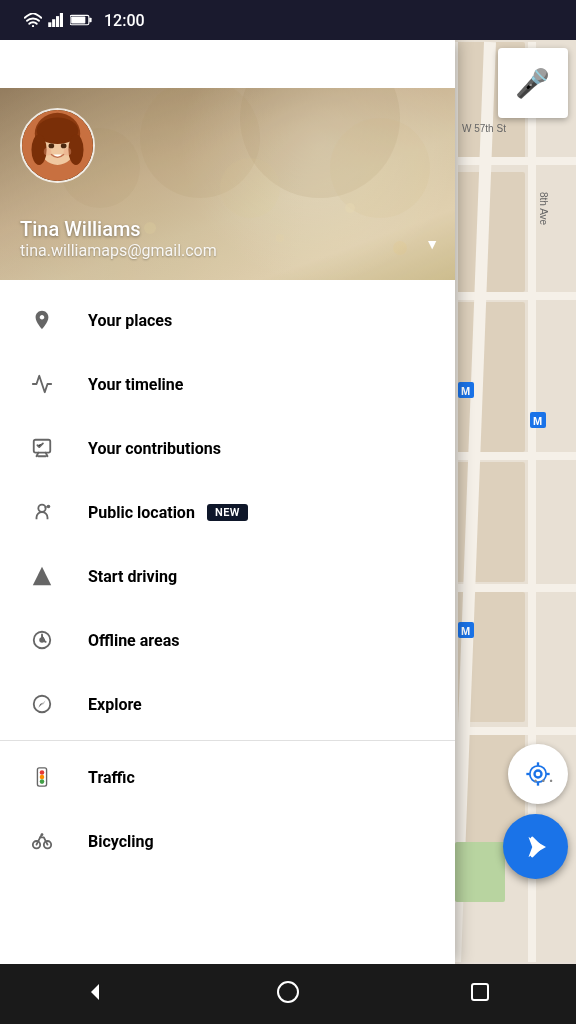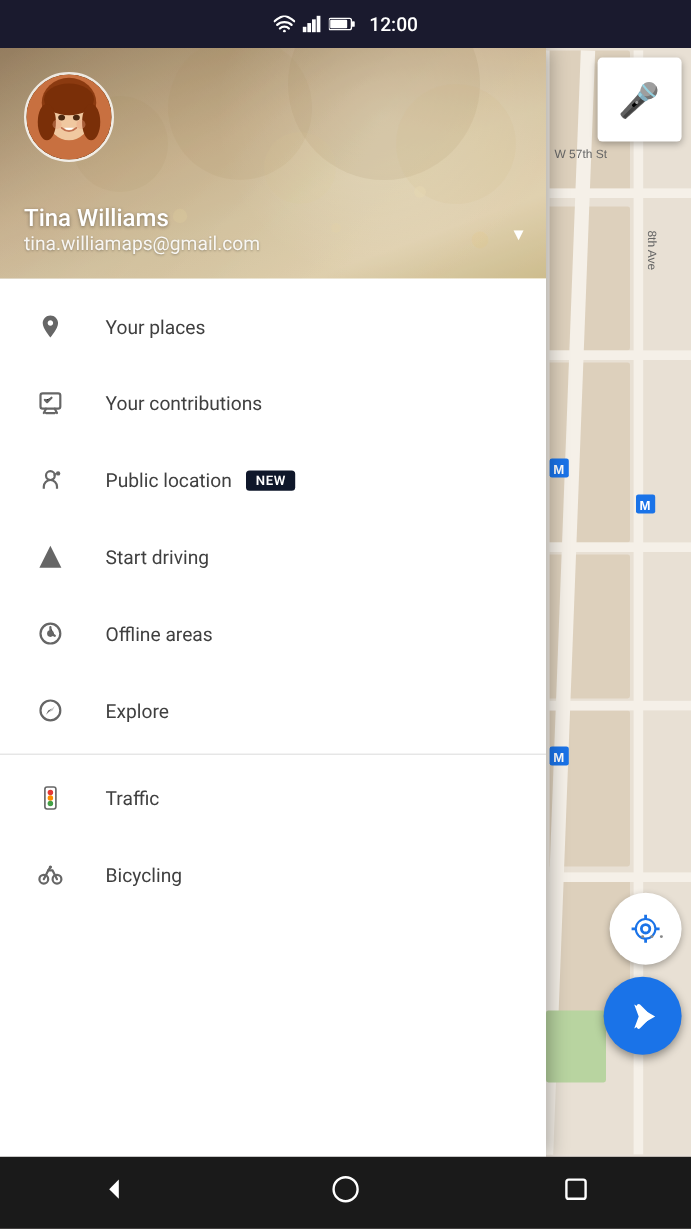--- a/index.html
+++ b/index.html
@@ -2,22 +2,22 @@
 <html><head>
   <meta charset="utf-8">
   <meta name="viewport" content="width=576, initial-scale=1">
   <style>
     * { margin: 0; padding: 0; box-sizing: border-box; }
     body { width: 576px; height: 1024px; overflow: hidden; font-family: 'Roboto', Arial, sans-serif; background: #e8e0d8; }
 
     
     .status-bar {
       position: absolute; top: 0; left: 0; right: 0; height: 40px;
-      background: #1a1a2e; display: flex; align-items: center; justify-content: center;
-      padding: 0 12px; z-index: 100;
+      background: #1a1a2e; display: flex; align-items: center; justify-content: flex-start;
+      padding: 0 24px; z-index: 100;
     }
     .status-icons { display: flex; align-items: center; gap: 6px; }
     .status-time { color: white; font-size: 16px; font-weight: 500; margin-left: 6px; }
 
     
     .map-area {
       position: absolute; top: 0; left: 0; right: 0; bottom: 60px;
       background: #e8e0d8; overflow: hidden;
     }
 
@@ -56,20 +56,21 @@
     .sidebar {
       position: absolute; top: 40px; left: 0; width: 455px; bottom: 60px;
       background: white; z-index: 50; display: flex; flex-direction: column;
       box-shadow: 3px 0 15px rgba(0,0,0,0.3);
     }
 
     
     .sidebar-header {
       position: relative; height: 192px; overflow: hidden; flex-shrink: 0;
       background: linear-gradient(135deg, #c8b89a 0%, #b8a882 30%, #d4c8a0 60%, #e8d8b0 100%);
+      margin-top: 48px;
     }
     .header-bg {
       position: absolute; top: 0; left: 0; right: 0; bottom: 0;
       background: linear-gradient(160deg, #8b7355 0%, #a89070 20%, #c8b090 40%, #d8c8a8 60%, #e0d0b0 80%, #c8b888 100%);
       opacity: 0.85;
     }
     
     .header-bg::before {
       content: '';
       position: absolute; top: 0; left: 0; right: 0; bottom: 0;
@@ -106,21 +107,21 @@
     .menu-list { flex: 1; overflow-y: auto; padding: 8px 0; }
     .menu-item {
       display: flex; align-items: center; padding: 0 24px; height: 64px;
       cursor: pointer; transition: background 0.15s;
     }
     .menu-icon {
       width: 36px; height: 36px; display: flex; align-items: center; justify-content: center;
       margin-right: 28px; flex-shrink: 0; color: #666; font-size: 22px;
     }
     .menu-label {
-      font-size: 16px; color: #404040; font-weight: 400;
+      font-size: 16px; color: #000000; font-weight: 700;
     }
     .new-badge {
       margin-left: 12px; background: #0f172a; color: white;
       font-size: 11px; font-weight: 600; padding: 2px 8px; border-radius: 3px;
       letter-spacing: 0.5px;
     }
     .menu-divider {
       height: 1px; background: #e0e0e0; margin: 4px 0;
     }
 
@@ -259,20 +260,28 @@
 
     <div class="menu-item">
       <div class="menu-icon">
         <svg width="22" height="22" viewBox="0 0 24 24">
             <path d="M12 2C8.13 2 5 5.13 5 9c0 5.25 7 13 7 13s7-7.75 7-13c0-3.87-3.13-7-7-7zm0 9.5c-1.38 0-2.5-1.12-2.5-2.5s1.12-2.5 2.5-2.5 2.5 1.12 2.5 2.5-1.12 2.5-2.5 2.5z" fill="#666"></path>
           </svg>
       </div>
       <span class="menu-label">Your places</span>
     </div>
 
+    <div class="menu-item">
+      <div class="menu-icon">
+        <svg width="22" height="22" viewBox="0 0 24 24">
+            <polyline points="22,12 18,12 15,21 9,3 6,12 2,12" fill="none" stroke="#666" stroke-width="2" stroke-linecap="round" stroke-linejoin="round"></polyline>
+          </svg>
+      </div>
+      <span class="menu-label">Your timeline</span>
+    </div>
 
     <div class="menu-item">
       <div class="menu-icon">
         <svg width="22" height="22" viewBox="0 0 24 24">
             <rect x="3" y="3" width="18" height="14" rx="2" fill="none" stroke="#666" stroke-width="2"></rect>
             <path d="M8 17l-2 4M16 17l2 4M8 21h8" stroke="#666" stroke-width="2" stroke-linecap="round"></path>
             <path d="M7 9l2 2 4-4" stroke="#666" stroke-width="2" stroke-linecap="round" stroke-linejoin="round"></path>
           </svg>
       </div>
       <span class="menu-label">Your contributions</span>

